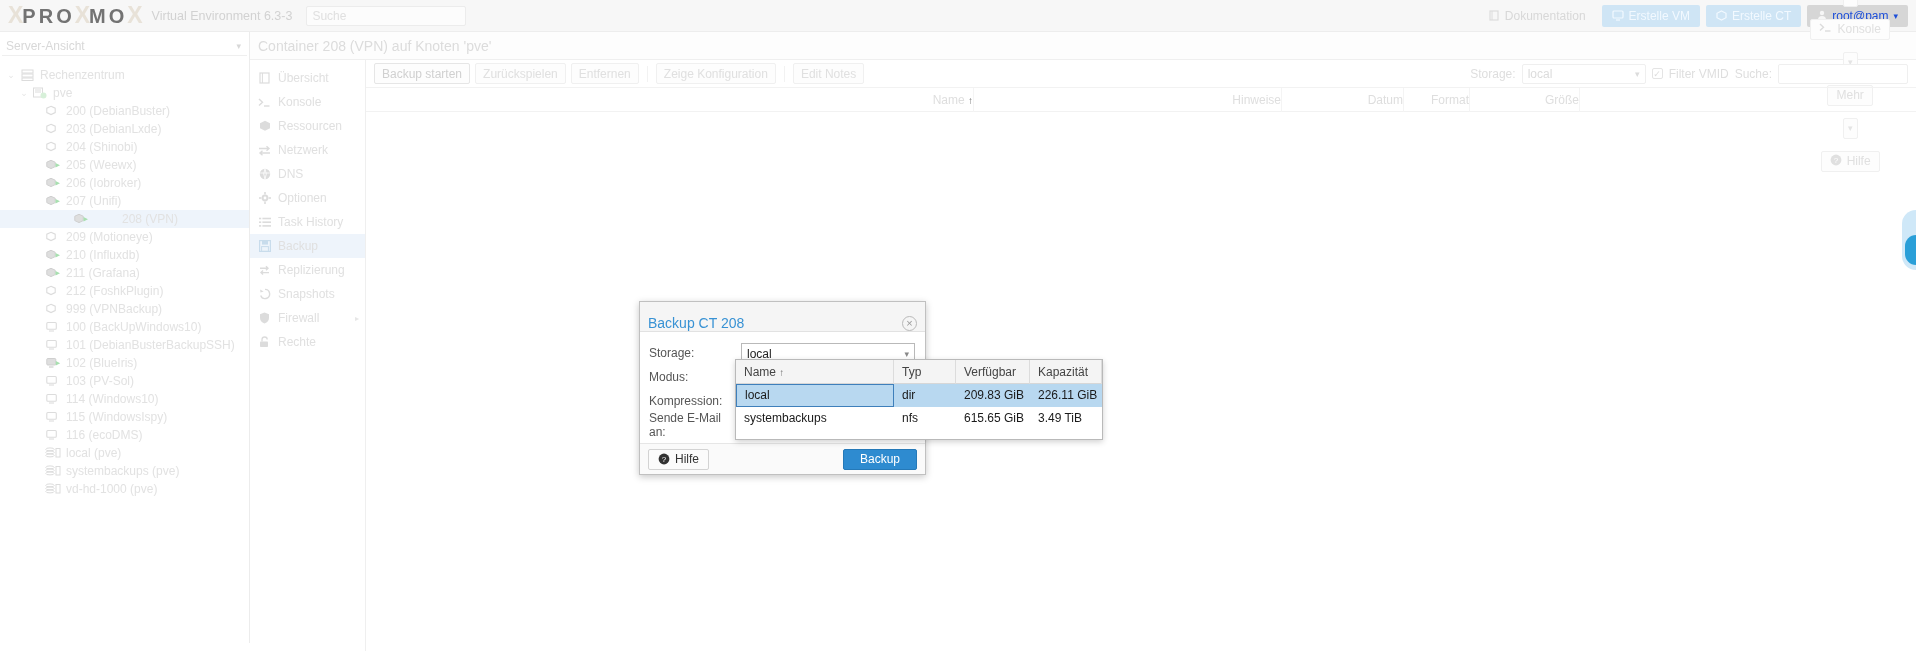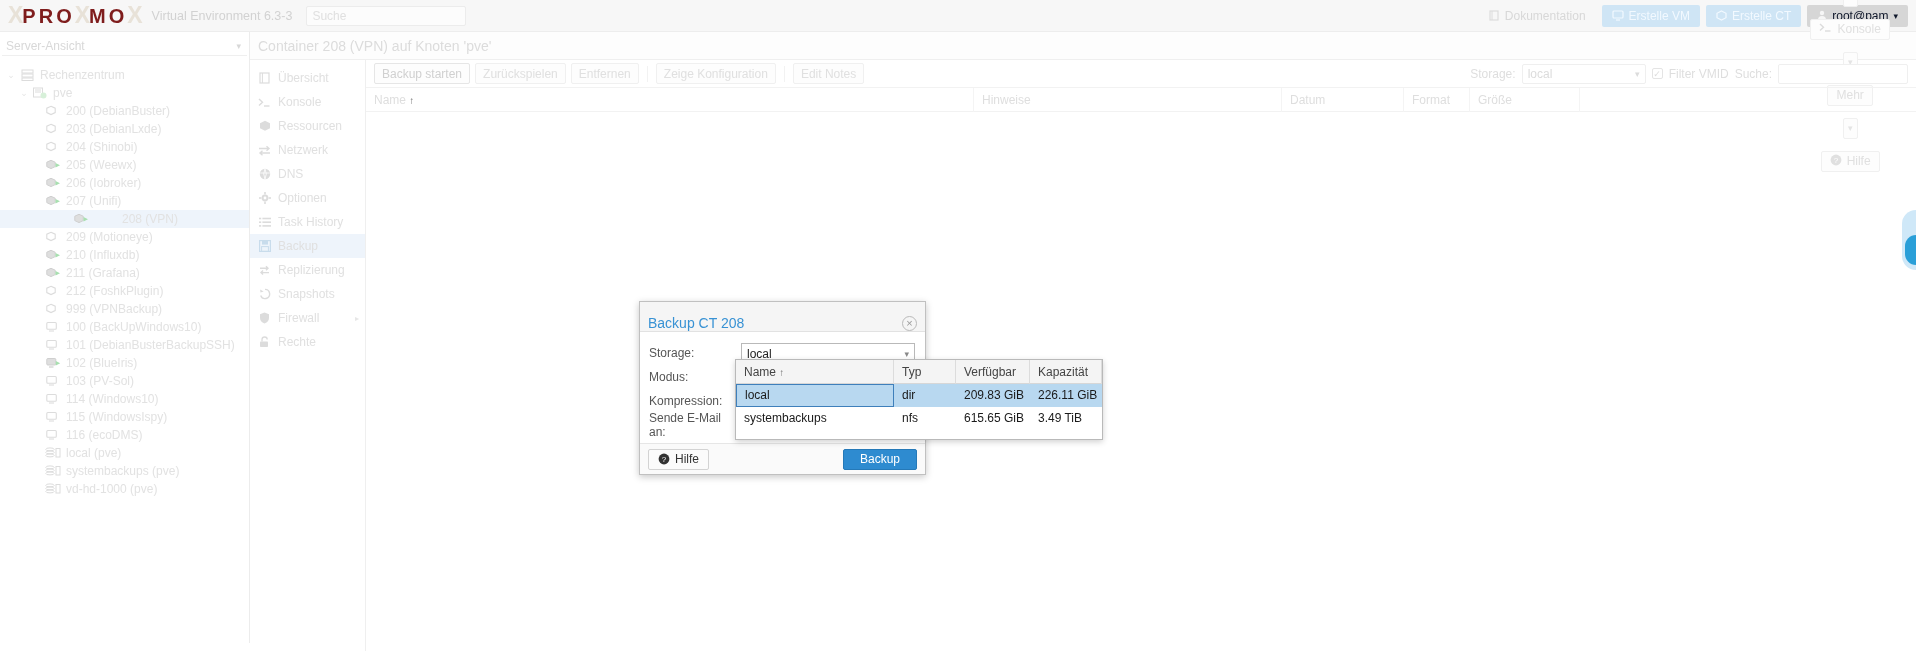--- a/index.html
+++ b/index.html
@@ -21,40 +21,40 @@
     background: #f7f7f7;
     border-bottom: 1px solid #ededed;
     display: flex; align-items: center;
   }
   .logo { display: flex; align-items: center; margin-left: 8px; gap: 0px; }
   .logo-x {
     font-size: 23px; font-weight: bold; color: #e8e2d8;
     letter-spacing: -1px; line-height: 1;
   }
   .logo-word {
-    font-size: 20px; font-weight: bold; color: #7f1d1d;
+    font-size: 20px; font-weight: bold; color: #737373;
     letter-spacing: 3px; line-height: 1;
   }
   .logo-sub {
     margin-left: 10px; font-size: 12.5px; color: #d2d2d2;
   }
   .search-box {
     margin-left: 14px; width: 160px; height: 20px;
     border: 1px solid #ececec; background: #fcfcfc; border-radius: 2px;
     font-size: 12px; color: #e0e0e0; padding: 0 5px; line-height: 18px;
   }
   .top-right { margin-left: auto; display: flex; align-items: center; gap: 6px; margin-right: 8px; }
   .tbtn {
     height: 22px; display: flex; align-items: center; gap: 5px;
     padding: 0 9px; border-radius: 2px; font-size: 12px;
     color: #dcdcdc; border: 1px solid transparent; white-space: nowrap;
   }
   .tbtn.plain { color: #d8d8d8; }
   .tbtn.blue { background: #cfe5f5; color: #f2f9ff; }
-  .tbtn.gray { background: #d6d6d6; color: #0f172a; }
+  .tbtn.gray { background: #d6d6d6; color: #1d4ed8; }
   .tbtn svg { display: block; }
 
   
   .sidebar {
     position: absolute; top: 32px; left: 0; width: 250px; bottom: 8px;
     background: #fff; border-right: 1px solid #ececec;
   }
   .view-select {
     height: 20px; margin: 4px 2px 0 2px;
     display: flex; align-items: center; justify-content: space-between;
@@ -88,21 +88,21 @@
   }
   .content-title { font-size: 14px; color: #dcdcdc; }
   .content-actions { margin-left: auto; display: flex; align-items: center; gap: 12px; flex-direction: column; }
   .abtn {
     height: 21px; padding: 0 8px; display: flex; align-items: center; gap: 5px;
     border: 1px solid #f0f0f0; border-radius: 2px; background: #fdfdfd;
     font-size: 12px; color: #e0e0e0; white-space: nowrap;
   }
   .split { width: 15px; justify-content: center; padding: 0; }
 
-  .content-body { position: absolute; top: 28px; left: 0; right: 0; bottom: 0; display: flex; }
+  .content-body { position: absolute; top: 28px; left: 0; right: 0; bottom: 0; display: flex; text-align: right; }
 
   .navmenu {
     width: 116px; border-right: 1px solid #efefef; padding-top: 6px;
     background: #fff; flex: 0 0 116px;
   }
   .nav-row {
     height: 24px; display: flex; align-items: center; gap: 7px;
     padding-left: 8px; font-size: 12px; color: #e0e0e0; position: relative;
   }
   .nav-row.active { background: #eef4fb; }

